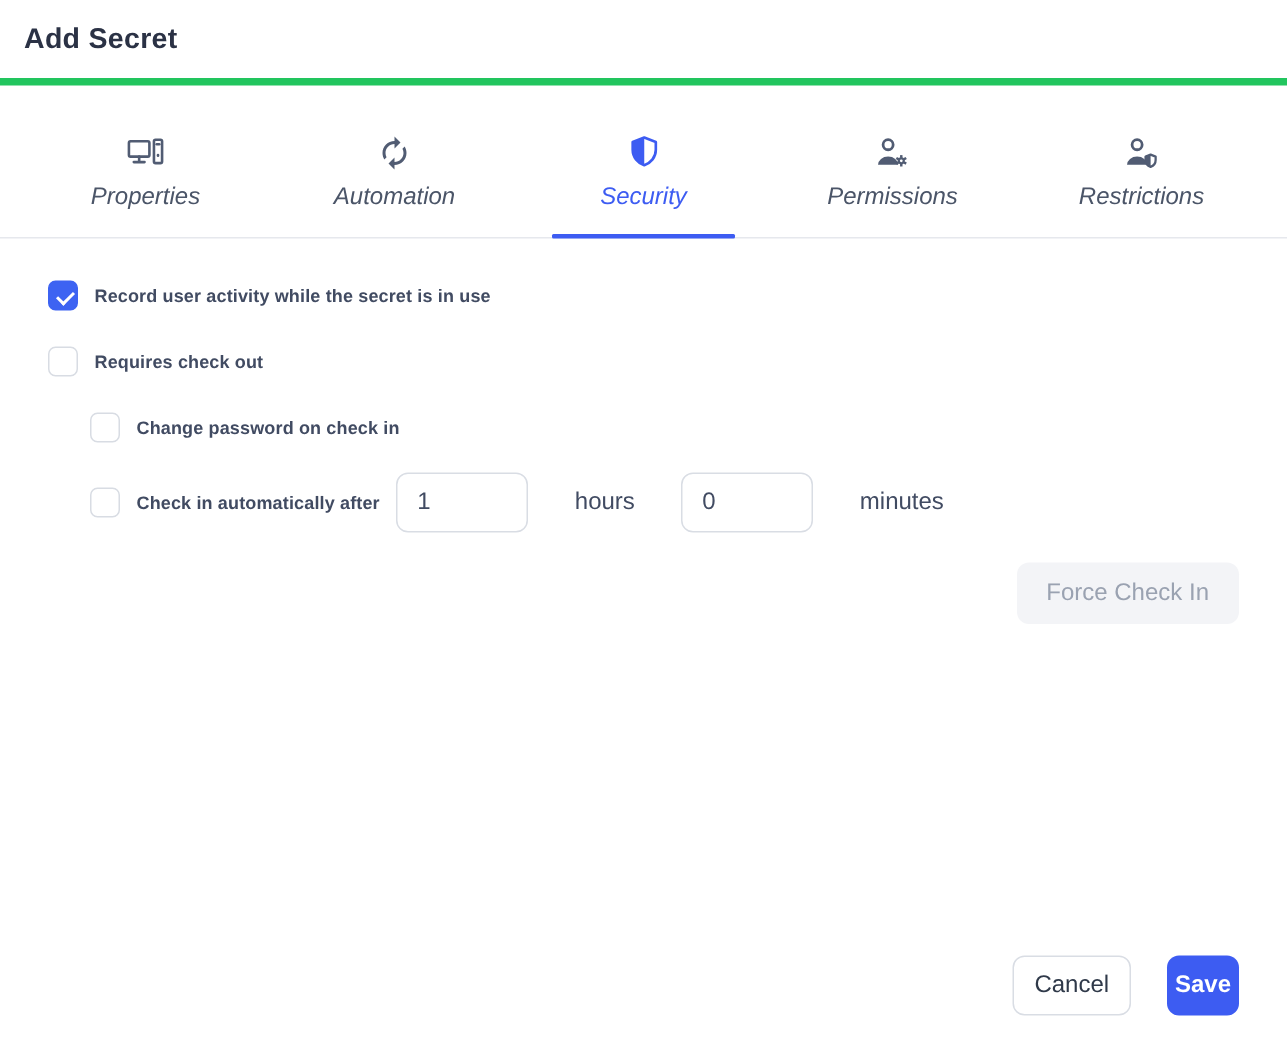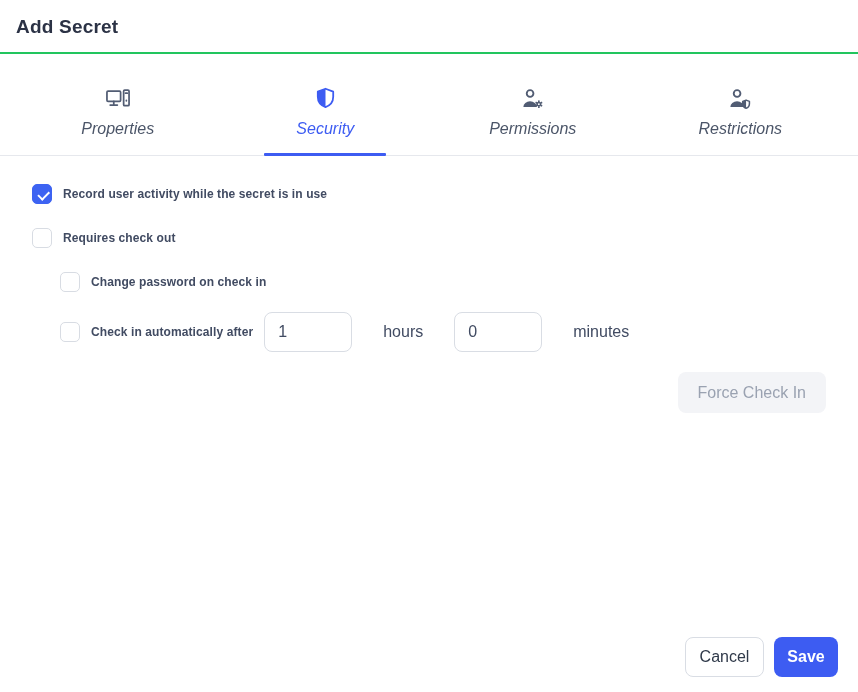--- a/index.html
+++ b/index.html
@@ -5,21 +5,21 @@
   * { margin:0; padding:0; box-sizing:border-box; }
   html,body { background:#fff; }
   body {
     width:858px; height:692px;
     font-family:"Liberation Sans", sans-serif;
     color:#414b62;
   }
   .page { position:relative; width:858px; height:692px; background:#fff; overflow:hidden; }
 
   
-  .header { padding:16px 16px 14px; border-bottom:2px solid #22c55e; }
+  .header { padding:16px 16px 14px; border-bottom:5px solid #22c55e; }
   .title { font-size:19px; font-weight:700; color:#2b3245; letter-spacing:.2px; }
 
   
   .tabbar { display:flex; padding:0 14px; border-bottom:1px solid #e6e8ed; }
   .tab {
     flex:1; position:relative; height:101px;
     display:flex; flex-direction:column; align-items:center;
     padding-top:31px; cursor:pointer;font-style:italic;
   }
   .tab .icon { height:27px; display:flex; align-items:center; justify-content:center; }
@@ -62,27 +62,27 @@
 
   .force-row { margin-top:20px; display:flex; justify-content:flex-end; }
   .force-btn {
     min-width:146px; height:41px; padding:0 20px;
     background:#f3f4f7; border:none; border-radius:8px;
     font-size:16px; color:#9aa2b1; font-family:"Liberation Sans", sans-serif;
     cursor:default;
   }
 
   
-  .footer { position:absolute; right:20px; bottom:15px; display:flex; gap:10px; }
+  .footer { position:absolute; right:32px; bottom:15px; display:flex; gap:24px; }
   .btn {
     height:40px; border-radius:8px; font-size:16px;
     font-family:"Liberation Sans", sans-serif; cursor:pointer;
   }
   .btn-cancel { width:79px; background:#fff; border:1px solid #d9dde4; color:#2f3949; }
-  .btn-save { width:64px; background:#3d5cf2; border:none; color:#fff; font-weight:700; }
+  .btn-save { width:48px; background:#3d5cf2; border:none; color:#fff; font-weight:700; }
 
   svg { display:block; }
 </style>
 </head>
 <body>
 
 <div class="page">
 
   <div class="header">
     <div class="title">Add Secret</div>
@@ -98,20 +98,29 @@
             <path d="M4.8 17.6h6.6"></path>
           <rect x="17.2" y="3.8" width="5" height="14.4" rx="1"></rect>
           <path d="M18.9 6.6h1.6"></path>
             <path d="M19.7 13.3v.4"></path>
         </svg>
       </span>
       <span class="label">Properties</span>
 
     </div>
 
+    <div class="tab">
+      <span class="icon">
+        <svg width="24" height="24" viewBox="0 0 24 24" fill="#515c73">
+          <path d="M12 6v3l4-4-4-4v3c-4.42 0-8 3.58-8 8 0 1.57.46 3.03 1.24 4.26L6.7 14.8c-.45-.83-.7-1.79-.7-2.8 0-3.31 2.69-6 6-6zm6.76 1.74L17.3 9.2c.44.84.7 1.79.7 2.8 0 3.31-2.69 6-6 6v-3l-4 4 4 4v-3c4.42 0 8-3.58 8-8 0-1.57-.46-3.03-1.24-4.26z"></path>
+        </svg>
+      </span>
+      <span class="label">Automation</span>
+
+    </div>
 
     <div class="tab active">
       <span class="icon">
         <svg width="25" height="25" viewBox="0 0 24 24">
           <path d="M12 2.6 19.4 5.4v5c0 4.7-3.1 8.4-7.4 9.9-4.3-1.5-7.4-5.2-7.4-9.9v-5z" fill="none" stroke="#3d5cf2" stroke-width="1.7" stroke-linejoin="round"></path>
           <path d="M12 2.6 4.6 5.4v5c0 4.7 3.1 8.4 7.4 9.9z" fill="#3d5cf2"></path>
         </svg>
       </span>
       <span class="label">Security</span>
       <span class="underline"></span>

